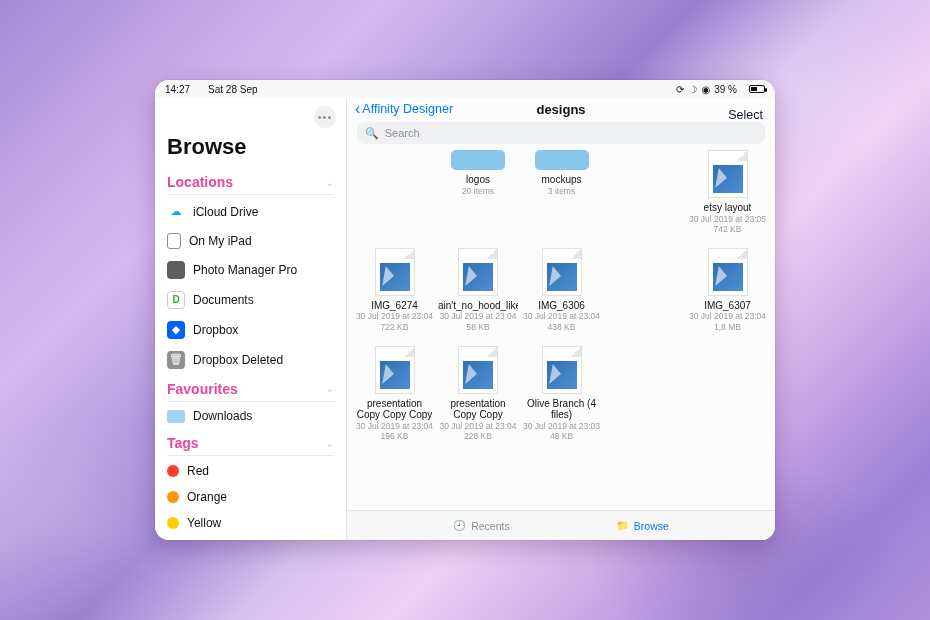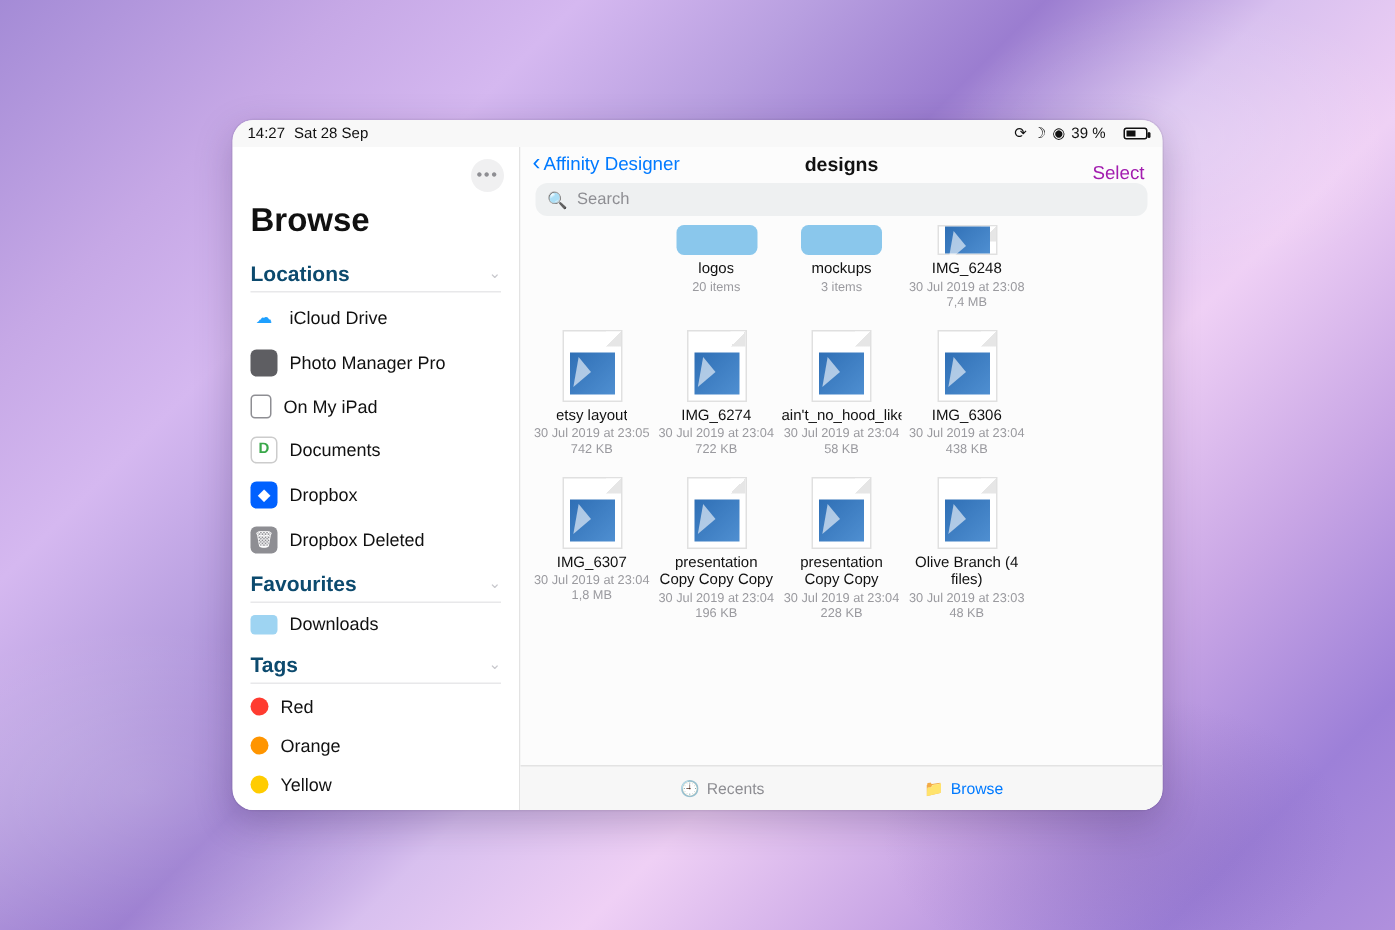--- a/index.html
+++ b/index.html
@@ -23,53 +23,53 @@
     background: #f8f8f8;
     border-radius: 14px;
     box-shadow: 0 8px 24px rgba(40,20,70,0.25), 0 0 0 1px rgba(0,0,0,0.05);
     display: flex; flex-direction: column; overflow: hidden;
   }
 
   .statusbar {
     height: 18px; display:flex; align-items:center; justify-content:space-between;
     padding: 0 10px; font-size: 10px; color:#111; background:#f8f8f8;
   }
-  .statusbar .left { display:flex; gap:6px; }
+  .statusbar .left { display:flex; gap:18px; }
   .statusbar .right { display:flex; gap:4px; align-items:center; }
   .battery { display:inline-flex; align-items:center; gap:12px; }
   .battery-shell { width:16px; height:8px; border:1px solid #111; border-radius:2px; position:relative; }
   .battery-shell::after{ content:""; position:absolute; right:-3px; top:2px; width:2px; height:4px; background:#111; border-radius:1px;}
   .battery-level{ position:absolute; left:1px; top:1px; bottom:1px; width:40%; background:#111;}
 
   .appbody { flex:1; display:flex; min-height:0; }
 
   
   .sidebar {
     width: 192px; background:#fff; border-right:1px solid #e3e3e3;
     display:flex; flex-direction:column; padding: 6px 0 4px 0; overflow:hidden;
   }
   .sidebar-header{ display:flex; align-items:center; justify-content:flex-end; padding:2px 10px 4px 12px; }
   .more-btn{ width:22px; height:22px; border-radius:50%; background:#f0f0f1; display:flex; align-items:center; justify-content:center; color:#8e8e93; font-size:11px; letter-spacing:1px; }
   .browse-title{ font-size:22px; font-weight:700; color:#111; padding:2px 12px 8px 12px; }
   .section-head{ display:flex; align-items:center; justify-content:space-between; padding:6px 12px 2px 12px; }
-  .section-head .label{ font-size:14px; font-weight:600; color:#0c4a6e; }
+  .section-head .label{ font-size:14px; font-weight:600; color:#ec4899; }
   .chev{ color:#c7c7cc; font-size:10px; }
   .divider{ height:1px; background:#e8e8ea; margin:2px 12px; }
   .side-item{ display:flex; align-items:center; gap:8px; padding:6px 12px; font-size:12px; color:#111; }
   .side-icon{ width:18px; height:18px; display:flex; align-items:center; justify-content:center; border-radius:4px; font-size:11px; flex-shrink:0; }
   .tag-dot{ width:12px; height:12px; border-radius:50%; }
   .side-item .side-label{ flex:1; white-space:nowrap; overflow:hidden; text-overflow:ellipsis; }
 
   
   .main { flex:1; display:flex; flex-direction:column; background:#fcfcfc; min-width:0; }
   .navrow{ display:flex; align-items:center; justify-content:space-between; padding:4px 12px 2px 8px; }
   .back{ display:flex; align-items:center; gap:2px; color:#007aff; font-size:12.5px; }
   .back .chev-l{ font-size:16px; line-height:1; }
   .navtitle{ font-size:13px; font-weight:600; color:#111; position:absolute; left:50%; transform:translateX(-50%);}
-  .select-btn{ color:#a21caf; font-size:12.5px;margin-top:11px; }
+  .select-btn{ color:#0f172a; font-size:12.5px;margin-top:11px; }
   .navrow-wrap{ position:relative; height:20px; }
 
   .searchbar{ margin:4px 10px 6px 10px; height:22px; background:#eef0f1; border-radius:8px; display:flex; align-items:center; gap:6px; padding:0 8px; color:#8e8e93; font-size:11px; }
   .searchbar .mag{ font-size:11px; }
 
   .grid-wrap{ flex:1; overflow:hidden; padding:0 8px; }
   .grid{ display:grid; grid-template-columns: repeat(5, 1fr); column-gap:4px; row-gap:14px; }
   .tile{ display:flex; flex-direction:column; align-items:center; text-align:center; font-size:10px; }
   .thumb{ width:62px; height:48px; display:flex; align-items:flex-end; justify-content:center; margin-bottom:4px; }
   .folder-thumb{ width:54px; height:38px; background:#8ac7ec; border-radius:5px; position:relative; }
@@ -127,26 +127,26 @@
       <div class="section-head">
         <span class="label">Locations</span>
         <span class="chev">⌄</span>
       </div>
       <div class="divider"></div>
       <div class="side-item">
         <span class="side-icon" style="color:#1ea0ff">☁︎</span>
         <span class="side-label">iCloud Drive</span>
       </div>
       <div class="side-item">
+        <span class="side-icon" style="border:1.5px solid #8e8e93;border-radius:3px;width:14px;height:16px"></span>
+        <span class="side-label">On My iPad</span>
+      </div>
+      <div class="side-item">
         <span class="side-icon" style="background:#5e5e62;border-radius:4px"></span>
         <span class="side-label">Photo Manager Pro</span>
-      </div>
-      <div class="side-item">
-        <span class="side-icon" style="border:1.5px solid #8e8e93;border-radius:3px;width:14px;height:16px"></span>
-        <span class="side-label">On My iPad</span>
       </div>
       <div class="side-item">
         <span class="side-icon" style="background:#fff;border:1px solid #ccc;border-radius:4px;color:#3aa84a;font-weight:700;font-size:10px">D</span>
         <span class="side-label">Documents</span>
       </div>
       <div class="side-item">
         <span class="side-icon" style="background:#0061ff;border-radius:4px;color:#fff">◆</span>
         <span class="side-label">Dropbox</span>
       </div>
       <div class="side-item">
@@ -208,30 +208,20 @@
               </div>
             <div class="tname">logos</div>
             <div class="tmeta">20 items</div>
           </div>
           <div class="tile toprow">
             <div class="thumb">
                 <div class="folder-thumb"></div>
               </div>
             <div class="tname">mockups</div>
             <div class="tmeta">3 items</div>
-          </div>
-          <div class="tile toprow">
-            <div class="thumb">
-                <div class="file-thumb">
-                  <div class="af"></div>
-                </div>
-              </div>
-            <div class="tname">IMG_6248</div>
-            <div class="tmeta">30 Jul 2019 at 23:08</div>
-            <div class="tmeta">7,4 MB</div>
           </div>
 
           <div class="tile hidden-cell"></div>
           <div class="tile">
             <div class="thumb">
                 <div class="file-thumb">
                   <div class="af"></div>
                 </div>
               </div>
             <div class="tname">etsy layout</div>

